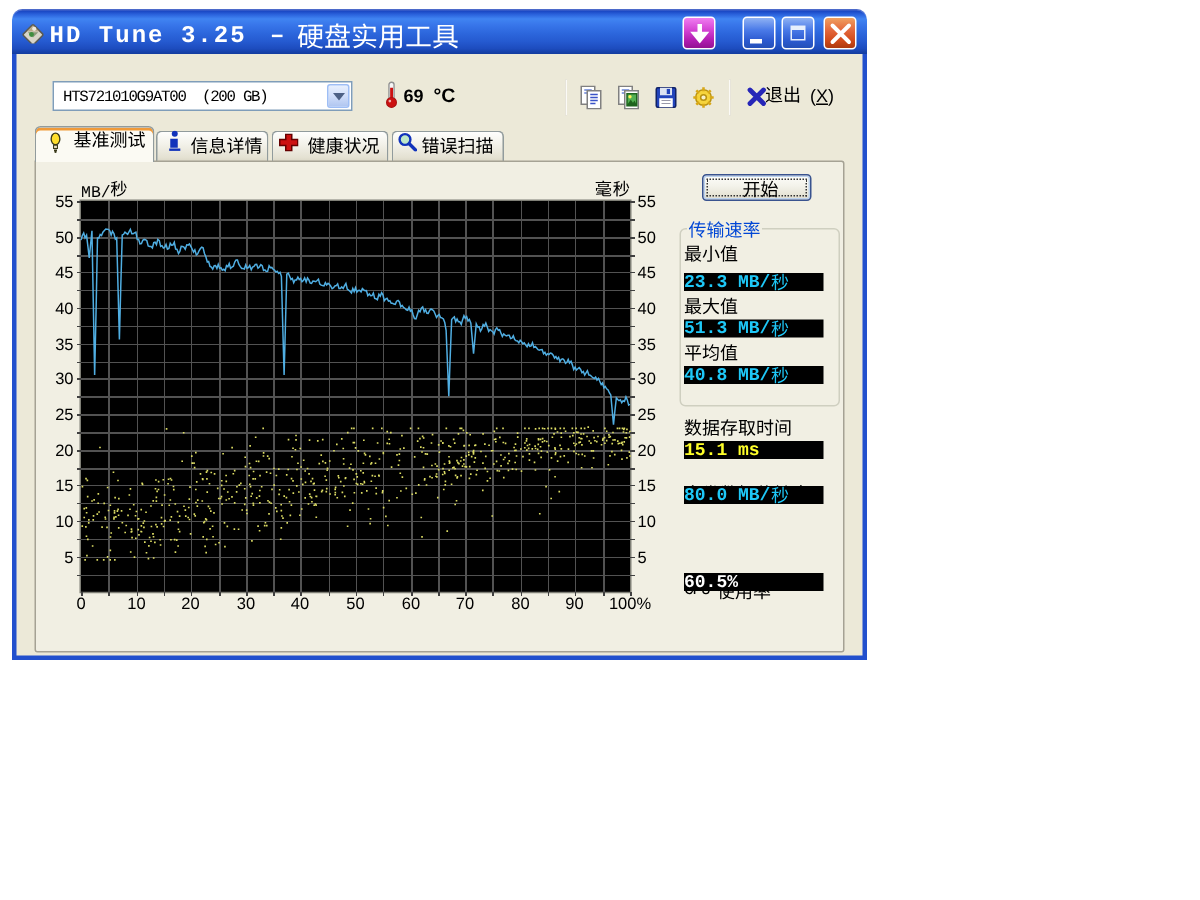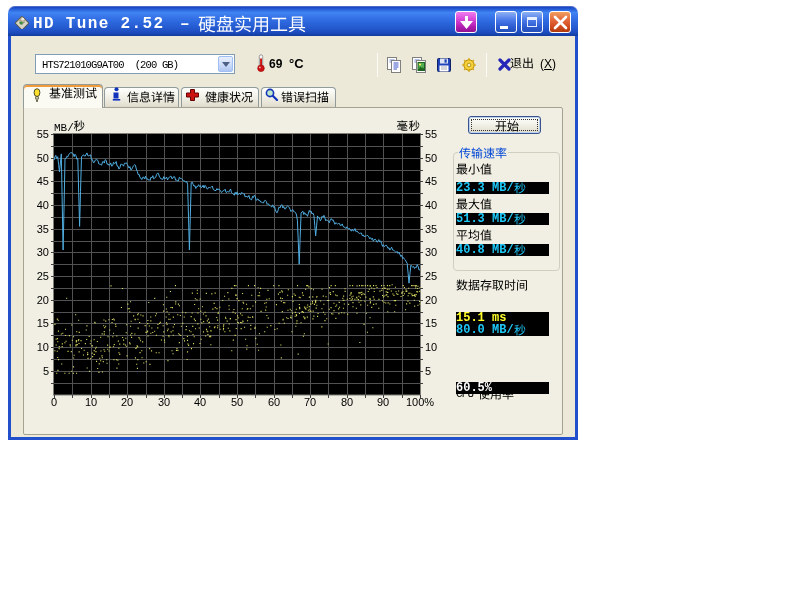--- a/index.html
+++ b/index.html
@@ -105,21 +105,21 @@
   </svg>
 <div class="abs" id="tbar"></div>
 <div class="abs" id="frame"></div>
 <svg class="abs" id="ticon" viewBox="0 0 16 16">
     <rect x="4.6" y="4.6" width="9.8" height="9.8" rx="1" transform="rotate(45 8 8)" fill="#d8d5c8" stroke="#5a5a52" stroke-width="1"></rect>
     <path d="M4 8l4-4 4 4z" fill="#b8a888"></path>
     <path d="M4.5 8.5l3.5 3.5 3.5-3.5z" fill="#8a9a78"></path>
     <circle cx="7" cy="10" r="1.6" fill="#3f8e3f"></circle>
     <circle cx="8.8" cy="6.2" r="1.4" fill="#efece0"></circle>
   </svg>
-<div class="abs" id="ttext">HD Tune 2.52</div>
+<div class="abs" id="ttext">HD Tune 3.25</div>
 <div class="abs" id="tdash">–</div>
 <div class="abs" id="tcjk"><svg class="cj" style="width:18px;height:18px" viewBox="0 0 1000 1000">
       <use href="#g786C"></use>
     </svg><svg class="cj" style="width:18px;height:18px" viewBox="0 0 1000 1000">
       <use href="#g76D8"></use>
     </svg><svg class="cj" style="width:18px;height:18px" viewBox="0 0 1000 1000">
       <use href="#g5B9E"></use>
     </svg><svg class="cj" style="width:18px;height:18px" viewBox="0 0 1000 1000">
       <use href="#g7528"></use>
     </svg><svg class="cj" style="width:18px;height:18px" viewBox="0 0 1000 1000">
@@ -360,21 +360,21 @@
       <use href="#g636E"></use>
     </svg><svg class="cj" style="width:12px;height:12px" viewBox="0 0 1000 1000">
       <use href="#g5B58"></use>
     </svg><svg class="cj" style="width:12px;height:12px" viewBox="0 0 1000 1000">
       <use href="#g53D6"></use>
     </svg><svg class="cj" style="width:12px;height:12px" viewBox="0 0 1000 1000">
       <use href="#g65F6"></use>
     </svg><svg class="cj" style="width:12px;height:12px" viewBox="0 0 1000 1000">
       <use href="#g95F4"></use>
     </svg></div>
-<div class="abs vbox" style="top:312px;color:#ffff29">15.1 ms</div>
+<div class="abs vbox" style="top:294px;color:#ffff29">15.1 ms</div>
 <div class="abs lbl" style="left:456px;top:323px"><svg class="cj" style="width:12px;height:12px" viewBox="0 0 1000 1000">
       <use href="#g7A81"></use>
     </svg><svg class="cj" style="width:12px;height:12px" viewBox="0 0 1000 1000">
       <use href="#g53D1"></use>
     </svg><svg class="cj" style="width:12px;height:12px" viewBox="0 0 1000 1000">
       <use href="#g6570"></use>
     </svg><svg class="cj" style="width:12px;height:12px" viewBox="0 0 1000 1000">
       <use href="#g636E"></use>
     </svg><svg class="cj" style="width:12px;height:12px" viewBox="0 0 1000 1000">
       <use href="#g4F20"></use>

